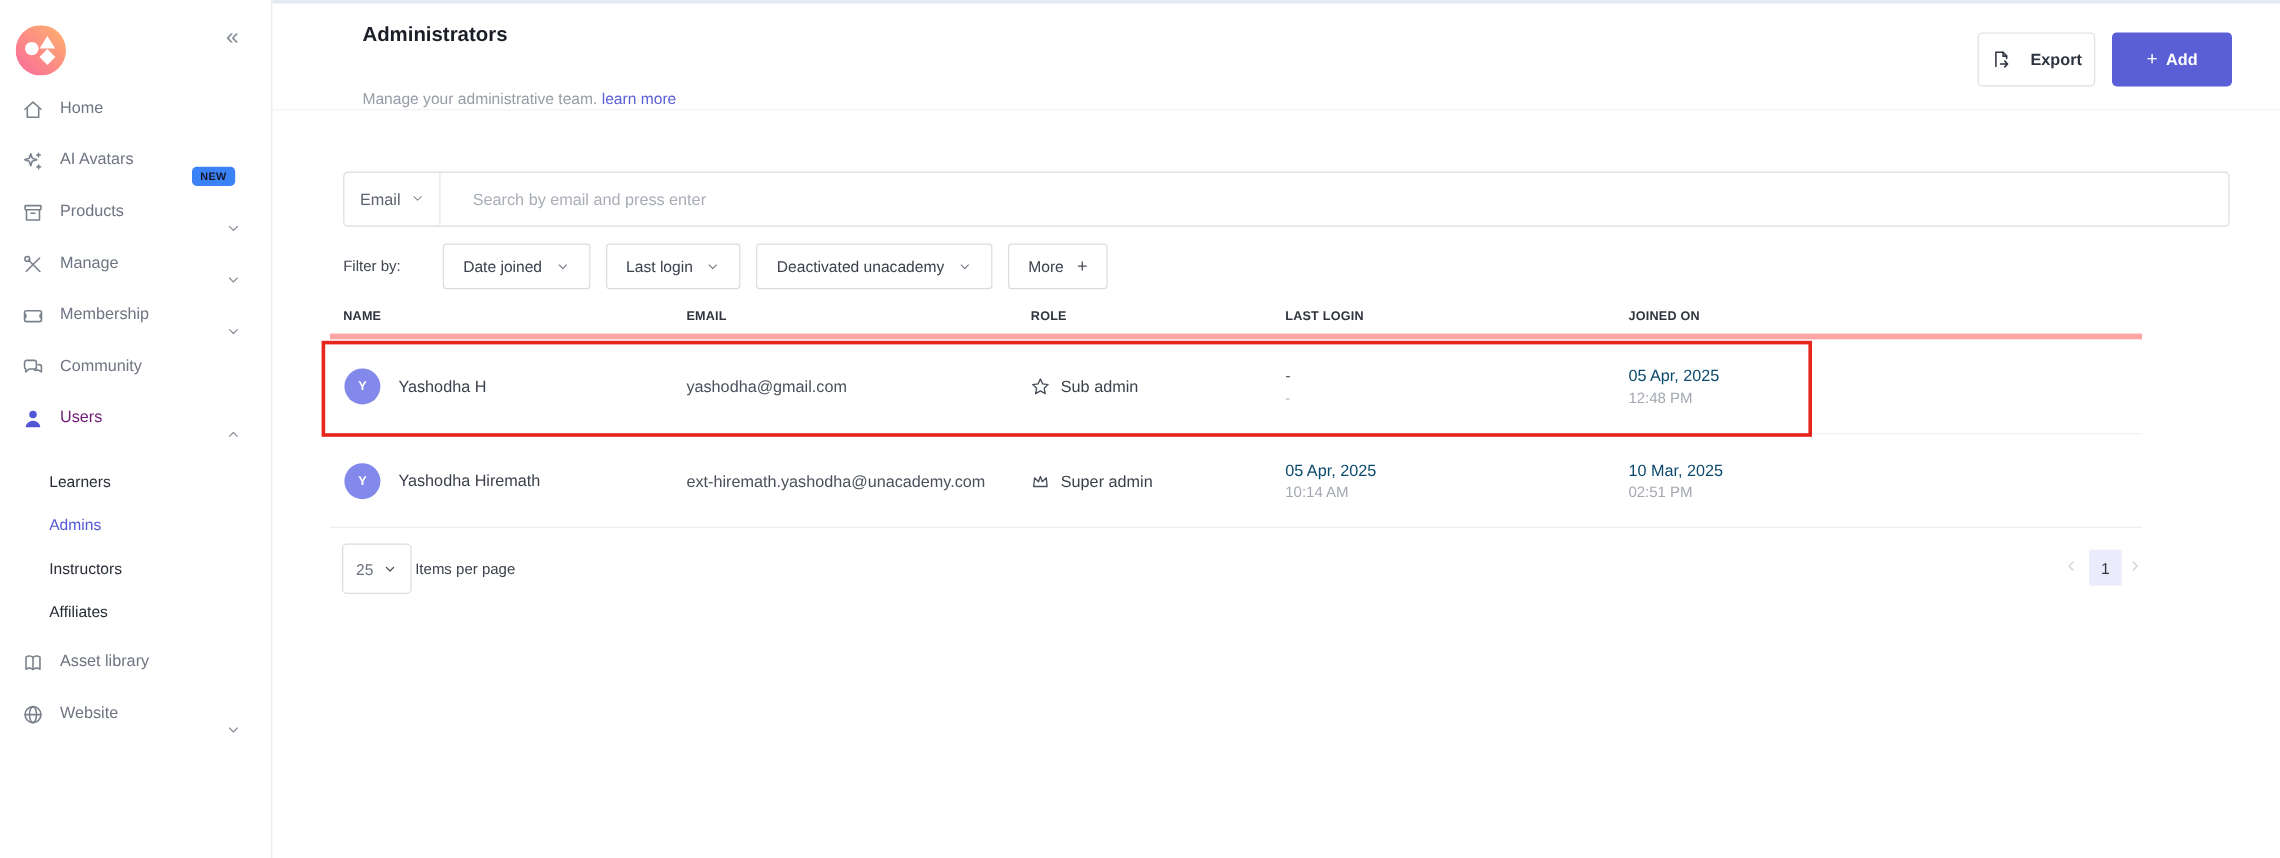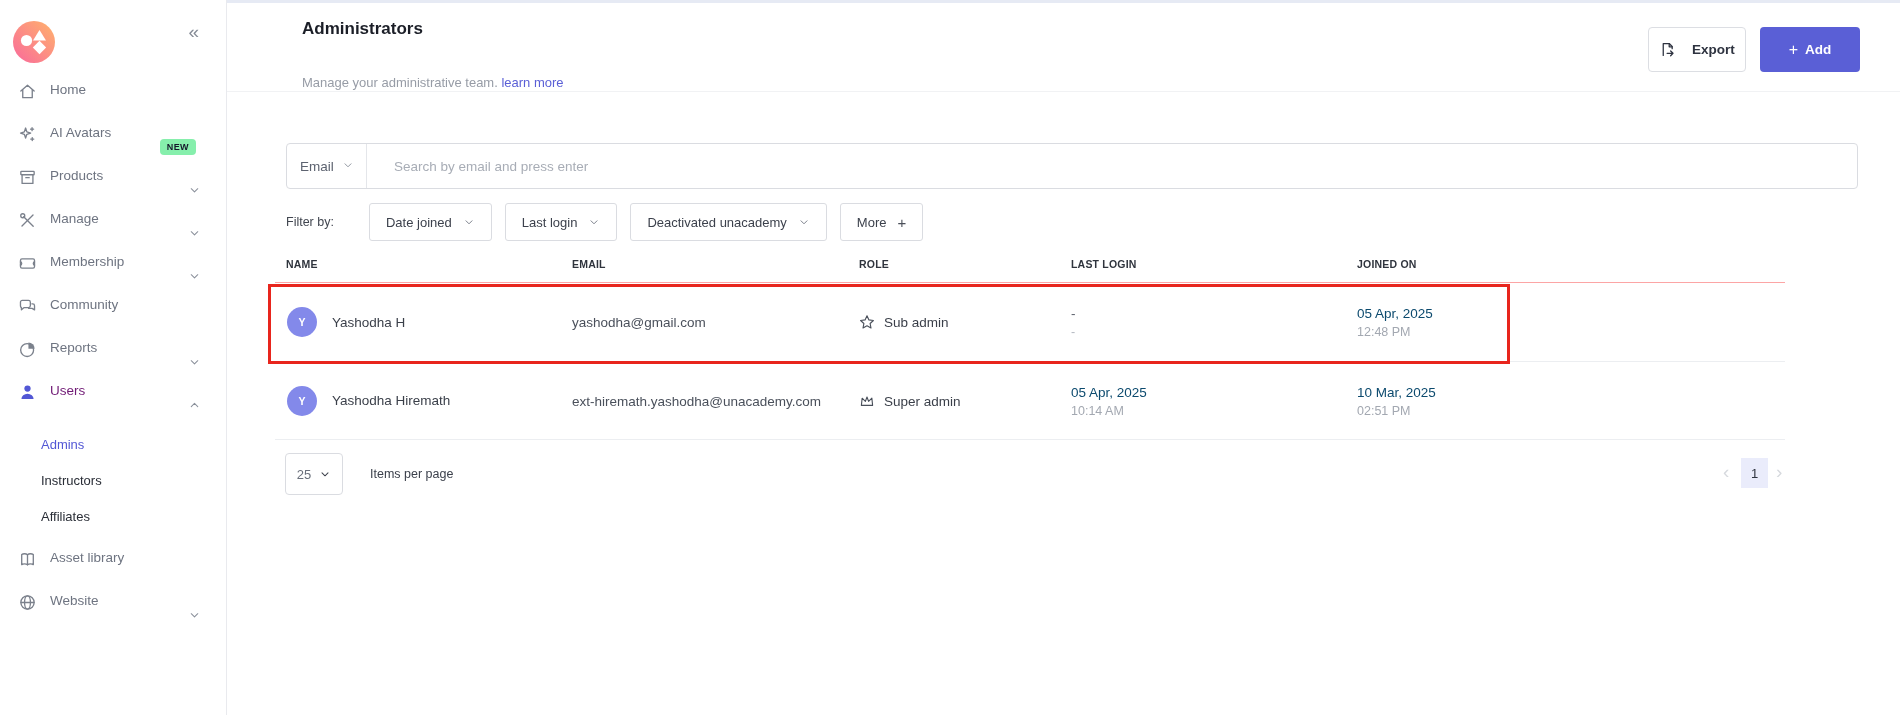--- a/index.html
+++ b/index.html
@@ -11,21 +11,21 @@
   
   .sidebar { position:absolute; left:0; top:0; width:227px; height:715px; background:#fff; border-right:1px solid #e9eaee; z-index:2; }
   .logo { position:absolute; left:13px; top:21px; width:42px; height:42px; }
   .collapse-btn { position:absolute; right:27px; top:22px; font-size:19px; color:#868c97; cursor:pointer; line-height:1; }
   .nav { position:absolute; top:82px; left:0; right:0; }
   .nav-item { height:43px; display:flex; align-items:flex-start; padding-left:18px; padding-right:22px; position:relative; color:#6e7481; font-size:13.5px; cursor:pointer; }
   .nav-item .icn { width:19px; height:19px; margin-right:13px; flex:none; display:flex; align-items:center; justify-content:center; }
   .icn svg { stroke:#7b818c; fill:none; stroke-width:1.4; stroke-linecap:round; stroke-linejoin:round; }
   .nav-item.active { color:#701a75; }
   .nav-item.active .icn svg { stroke:#5257d5; }
-  .badge-new { position:absolute; right:30px; top:50%; transform:translateY(-50%); background:#86efac; color:#15172c; font-size:9px; font-weight:bold; padding:3px 7px; border-radius:4px; letter-spacing:.4px; }
+  .badge-new { position:absolute; right:30px; top:50%; transform:translateY(-50%); background:#3b82f6; color:#15172c; font-size:9px; font-weight:bold; padding:3px 7px; border-radius:4px; letter-spacing:.4px; }
   .chev { position:absolute; right:25px; top:50%; transform:translateY(-50%); display:flex; }
   .chev svg { stroke:#8a909b; fill:none; stroke-width:1.6; stroke-linecap:round; stroke-linejoin:round; }
   .sub-list { }
   .sub-item { height:36px; display:flex; align-items:center; padding-left:41px; font-size:13px; color:#292d36; cursor:pointer; }
   .sub-item.active { color:#5257d5; }
   .nav-gap { height:16px; }
 
   
   .page-title { position:absolute; left:302px; top:19px; font-size:17px; font-weight:700; color:#1b1e27; z-index:1; }
   .page-sub { position:absolute; left:302px; top:47px; font-size:13px; color:#979ca6; z-index:1;margin-top:28px; }
@@ -45,21 +45,21 @@
 
   
   .filter-row { position:absolute; left:286px; top:203px; height:38px; display:flex; align-items:center; z-index:1; }
   .filter-label { font-size:12.5px; color:#40454f; margin-right:35px; }
   .filter-btn { height:38px; border:1px solid #dadce1; border-radius:3px; background:#fff; display:flex; align-items:center; gap:11px; padding:0 16px; margin-right:13px; font-size:13px; color:#3c414c; cursor:pointer; }
   .filter-btn svg { stroke:#6e7480; fill:none; stroke-width:1.5; stroke-linecap:round; stroke-linejoin:round; }
   .filter-btn .plus-g { font-size:15px; color:#4a4f59; font-weight:400; line-height:1; }
 
   
   .table { position:absolute; left:275px; top:249px; width:1510px; z-index:1; }
-  .thead { position:relative; height:34px; border-bottom:1px solid #fca5a5; }
+  .thead { position:relative; height:34px; border-bottom:5px solid #fca5a5; }
   .th { position:absolute; top:9px; font-size:10.5px; font-weight:700; color:#2f343d; letter-spacing:.2px; }
   .trow { position:relative; height:78px; border-bottom:1px solid #eceef1; cursor:pointer; background:#fff; }
   .trow.r1 { height:79px; }
   .cell { position:absolute; top:50%; transform:translateY(-50%); }
   .c-name { left:12px; display:flex; align-items:center; }
   .avatar { width:30px; height:30px; border-radius:50%; background:#8389ea; color:#fff; font-size:10.5px; font-weight:700; display:flex; align-items:center; justify-content:center; margin-right:15px; }
   .name-txt { font-size:13.5px; color:#3a3f49; }
   .c-email { left:297px; font-size:13.5px; color:#4a505b; }
   .c-role { left:584px; display:flex; align-items:center; gap:9px; font-size:13.5px; color:#3a3f49; }
   .c-role svg { stroke:#4a505b; fill:none; stroke-width:1.4; stroke-linejoin:round; stroke-linecap:round; }
@@ -67,21 +67,21 @@
   .c-joined { left:1082px; }
   .dt1 { font-size:13.5px; color:#0c4a6e; margin-bottom:4px; }
   .dt2 { font-size:12.5px; color:#a3a8b1; }
   .dash1 { color:#5a5f6a; }
   .dash2 { color:#b4b9c1; }
   .highlight-box { position:absolute; left:268px; top:284px; width:1242px; height:80px; border:3px solid #e8251d; z-index:5; pointer-events:none; }
 
   
   .per-page { position:absolute; left:285px; top:453px; width:58px; height:42px; border:1px solid #dadce1; border-radius:4px; display:flex; align-items:center; justify-content:center; gap:8px; font-size:13px; color:#6a707b; cursor:pointer; background:#fff; z-index:1; }
   .per-page svg { stroke:#40454f; fill:none; stroke-width:1.7; stroke-linecap:round; stroke-linejoin:round; }
-  .items-label { position:absolute; left:370px; top:467px; font-size:12.5px; color:#3c414c; z-index:1; }
+  .items-label { position:absolute; left:346px; top:467px; font-size:12.5px; color:#3c414c; z-index:1; }
   .pg-prev, .pg-next { position:absolute; top:462px; font-size:19px; color:#d6d9de; cursor:pointer; z-index:1; line-height:1; }
   .pg-prev { left:1723px; }
   .pg-next { left:1776px; }
   .pg-current { position:absolute; left:1741px; top:458px; width:27px; height:30px; background:#eaecfb; color:#2f343f; font-size:13px; display:flex; align-items:center; justify-content:center; cursor:pointer; z-index:1; }
 </style>
 </head>
 <body>
 
 <div id="app">
   <div class="top-strip"></div>
@@ -170,50 +170,39 @@
       </div>
       <div class="nav-item">
         <span class="icn">
             <svg width="19" height="19" viewBox="0 0 20 20">
               <path d="M2.6 5.4 a1.9 1.9 0 0 1 1.9 -1.9 h6.6 a1.9 1.9 0 0 1 1.9 1.9 v3.8 a1.9 1.9 0 0 1 -1.9 1.9 h-4.6 l-2.9 2.4 v-2.4 a1.9 1.9 0 0 1 -1 -1.9 Z"></path>
               <path d="M14.6 7.2 h0.9 a1.9 1.9 0 0 1 1.9 1.9 v4.5 l-2.6 -1.6 h-3.6"></path>
             </svg>
           </span>
         <span>Community</span>
       </div>
-      <div class="nav-item">
-        <span class="icn">
-            <svg width="19" height="19" viewBox="0 0 20 20">
-              <circle cx="9.6" cy="10.6" r="6.8"></circle>
-              <path d="M11 9.2 V2.6 A6.8 6.8 0 0 1 17.6 9.2 Z" fill="#7b818c" stroke="none"></path>
-            </svg>
-          </span>
-        <span>Reports</span>
-        <span class="chev">
-            <svg width="13" height="13" viewBox="0 0 20 20">
-              <path d="M5 8 L10 13 L15 8"></path>
-            </svg>
-          </span>
-      </div>
       <div class="nav-item active">
         <span class="icn">
             <svg width="19" height="19" viewBox="0 0 20 20">
               <circle cx="10" cy="5.8" r="3.3" fill="#5257d5" stroke="none"></circle>
               <path d="M3.6 16.8 a6.4 5.6 0 0 1 12.8 0 Z" fill="#5257d5" stroke="none"></path>
             </svg>
           </span>
         <span>Users</span>
         <span class="chev">
             <svg width="13" height="13" viewBox="0 0 20 20">
               <path d="M5 12.5 L10 7.5 L15 12.5"></path>
             </svg>
           </span>
       </div>
 
       <div class="sub-list">
+        <div class="sub-item">
+            <span>Learners</span>
+          </div>
         <div class="sub-item active">
             <span>Admins</span>
           </div>
         <div class="sub-item">
             <span>Instructors</span>
           </div>
         <div class="sub-item">
             <span>Affiliates</span>
           </div>
       </div>

